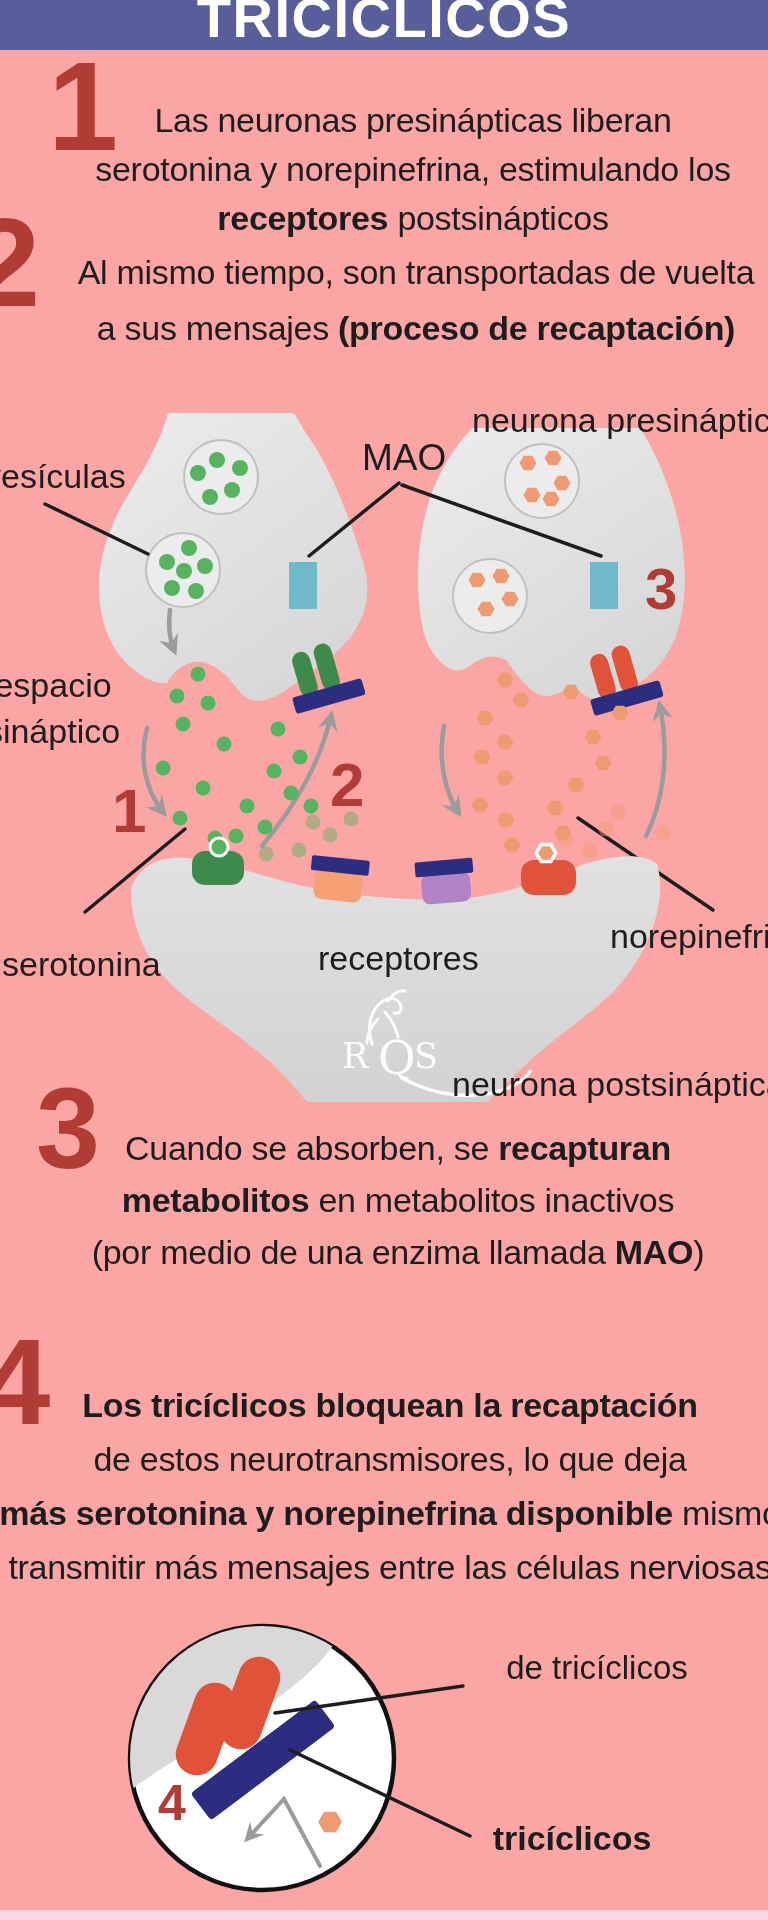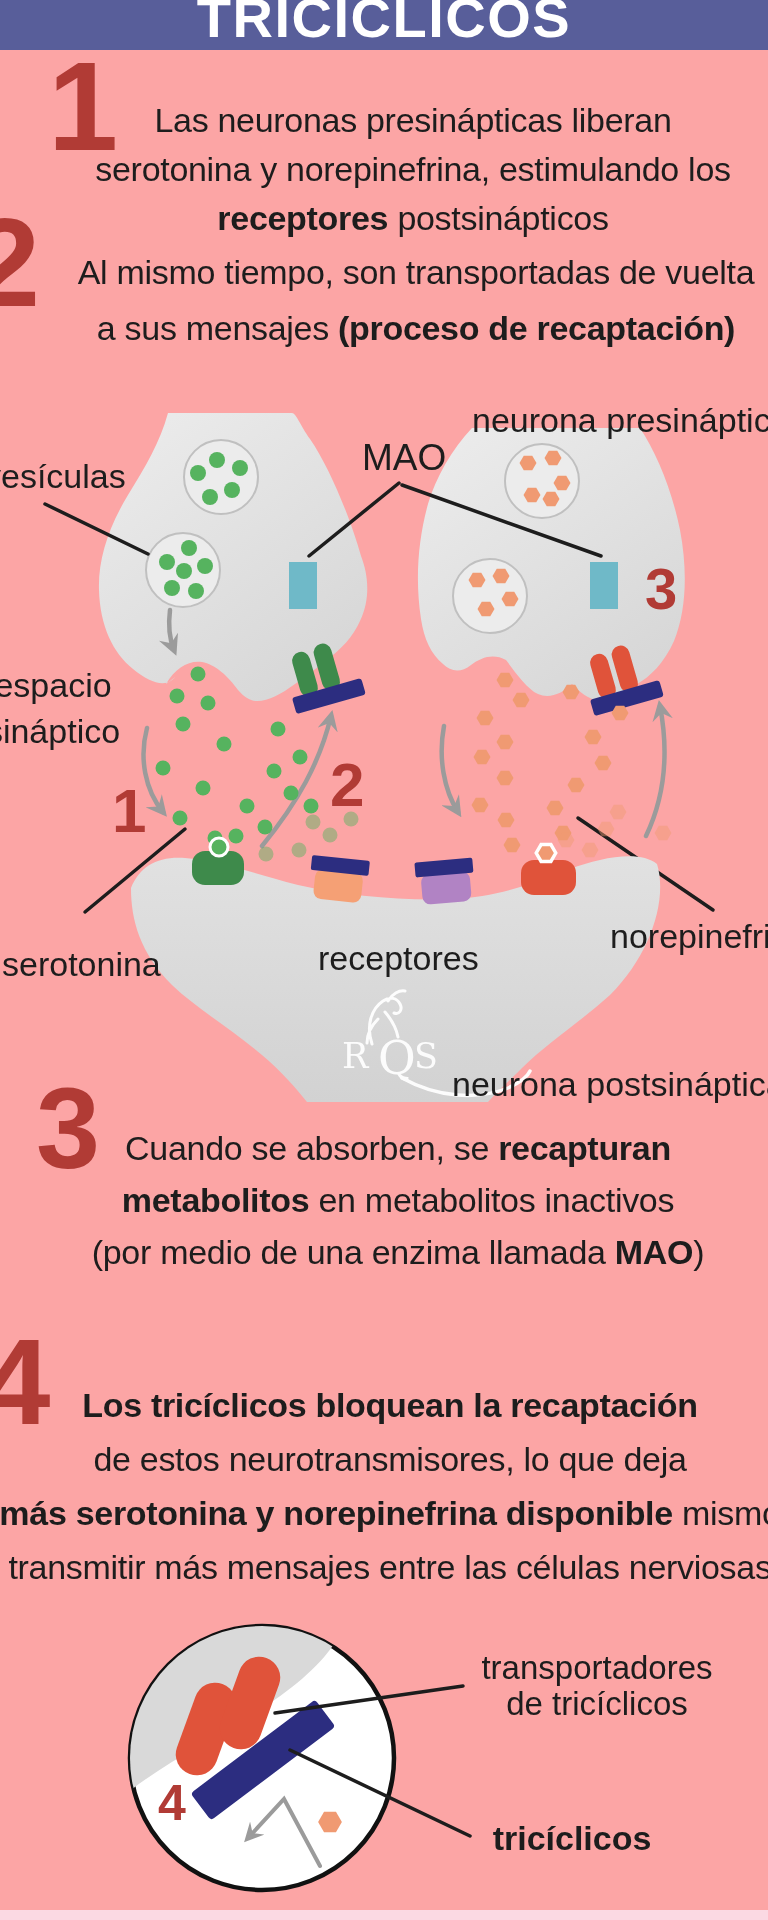--- a/index.html
+++ b/index.html
@@ -302,21 +302,20 @@
       <path d="M 320,1866 L 284,1799 L 248,1838" stroke="#9b9b9b" stroke-width="4" fill="none" stroke-linecap="round" marker-end="url(#ah2)"></path>
       <use href="#hexp" transform="translate(330,1822) scale(1.4)" style="fill:var(--norepinephrine_orange,#f09a72)"></use>
     </g>
     <g stroke="#1d1d1d" stroke-width="3.5" stroke-linecap="round">
       <path d="M 463,1686 L 275,1713"></path>
       <path d="M 470,1836 L 290,1750"></path>
     </g>
   </svg>
 
   <div class="dlabel lab-transportadores">
-    <div>transportadores</div>
     <div>de tricíclicos</div>
   </div>
   <div class="dlabel lab-triciclicos">tricíclicos</div>
   <div class="dnum dnum-4">4</div>
 
   <div class="strip"></div>
 
 </div>
 
 </body></html>

